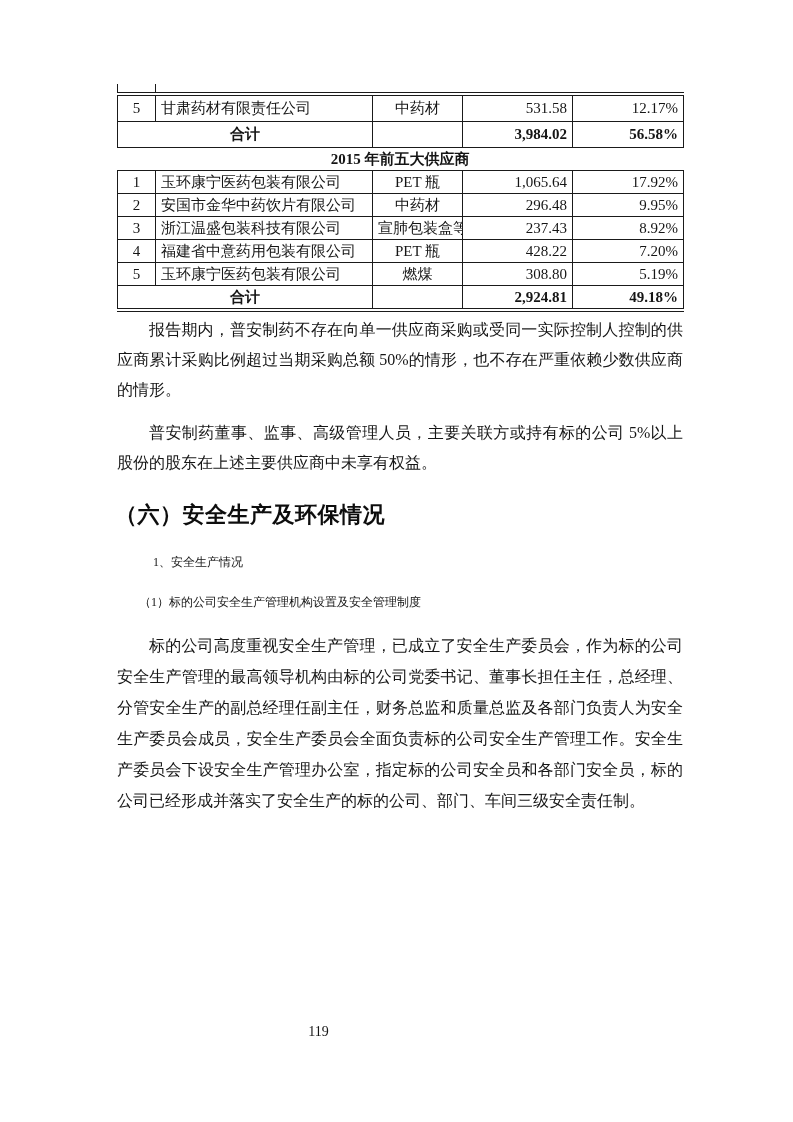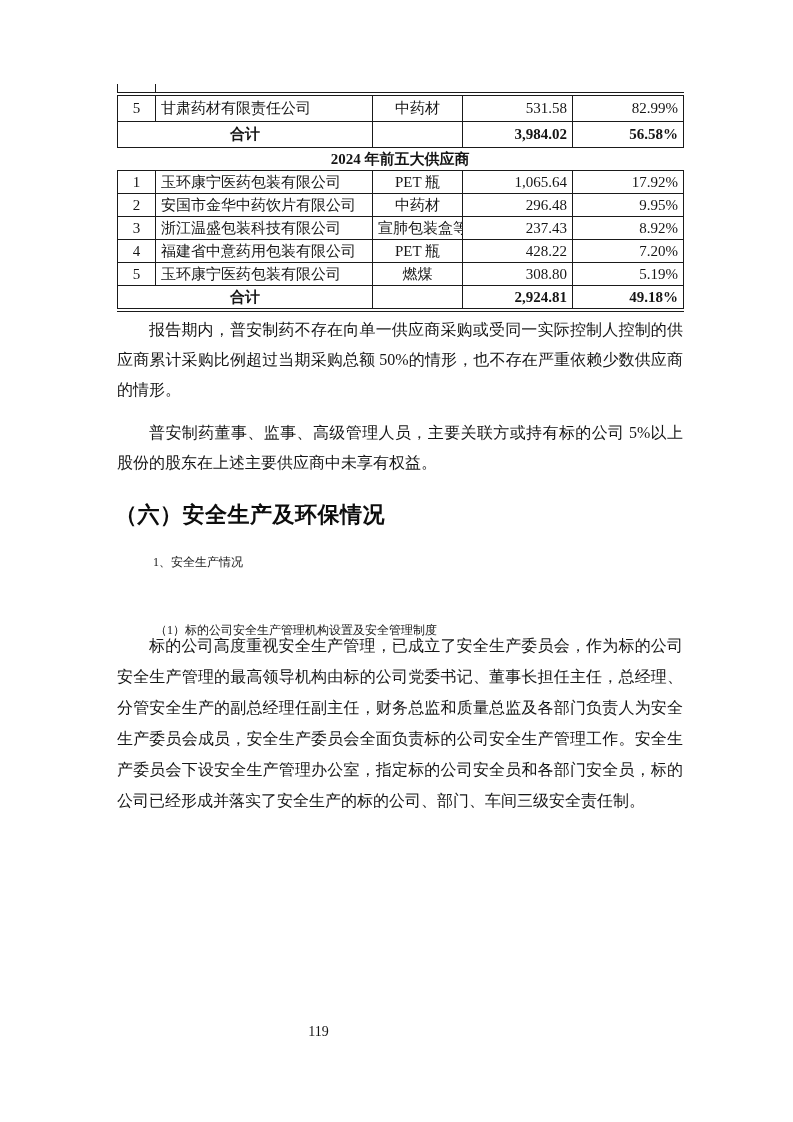--- a/index.html
+++ b/index.html
@@ -94,33 +94,33 @@
           <col style="width:90px">
           <col style="width:110px">
           <col style="width:111px">
         </colgroup>
       <tbody>
           <tr>
         <td class="c-no">5</td>
         <td class="c-name">甘肃药材有限责任公司</td>
         <td class="c-item">中药材</td>
         <td class="c-amount">531.58</td>
-        <td class="c-ratio">82.99%</td>
+        <td class="c-ratio">12.17%</td>
       </tr>
       <tr class="total-row">
         <td class="c-label" colspan="2">合计</td>
         <td class="c-item"></td>
         <td class="c-amount">3,984.02</td>
         <td class="c-ratio">56.58%</td>
       </tr>
     </tbody>
       </table>
   </div>
 
-  <div class="abs tbl-caption" style="left:117px; top:148px;">2024 年前五大供应商</div>
+  <div class="abs tbl-caption" style="left:117px; top:148px;">2015 年前五大供应商</div>
 
   <div class="abs" style="left:117px; top:170px;">
     <table class="suppliers t2">
       <colgroup>
           <col style="width:38px">
           <col style="width:217px">
           <col style="width:90px">
           <col style="width:110px">
           <col style="width:111px">
         </colgroup>
@@ -171,20 +171,20 @@
   </div>
 
   <div class="abs para indent" style="left:117px; top:315px;">报告期内，普安制药不存在向单一供应商采购或受同一实际控制人控制的供应商累计采购比例超过当期采购总额 50%的情形，也不存在严重依赖少数供应商的情形。</div>
 
   <div class="abs para indent" style="left:117px; top:418px;">普安制药董事、监事、高级管理人员，主要关联方或持有标的公司 5%以上股份的股东在上述主要供应商中未享有权益。</div>
 
   <div class="abs h-major" style="left:115px; top:500px;">（六）安全生产及环保情况</div>
 
   <div class="abs h-sub" style="left:153px; top:547px;">1、安全生产情况</div>
 
-  <div class="abs h-sub" style="left:139px; top:615px;margin-left:16px;">（1）标的公司安全生产管理机构设置及安全管理制度</div>
+  <div class="abs h-sub" style="left:139px; top:587px;">（1）标的公司安全生产管理机构设置及安全管理制度</div>
 
   <div class="abs para indent lh31" style="left:117px; top:630px;">标的公司高度重视安全生产管理，已成立了安全生产委员会，作为标的公司安全生产管理的最高领导机构由标的公司党委书记、董事长担任主任，总经理、分管安全生产的副总经理任副主任，财务总监和质量总监及各部门负责人为安全生产委员会成员，安全生产委员会全面负责标的公司安全生产管理工作。安全生产委员会下设安全生产管理办公室，指定标的公司安全员和各部门安全员，标的公司已经形成并落实了安全生产的标的公司、部门、车间三级安全责任制。</div>
 
 
   <div class="abs pageno" style="left:0; top:1022px;">119</div>
 
 </div>
 
 </body></html>

